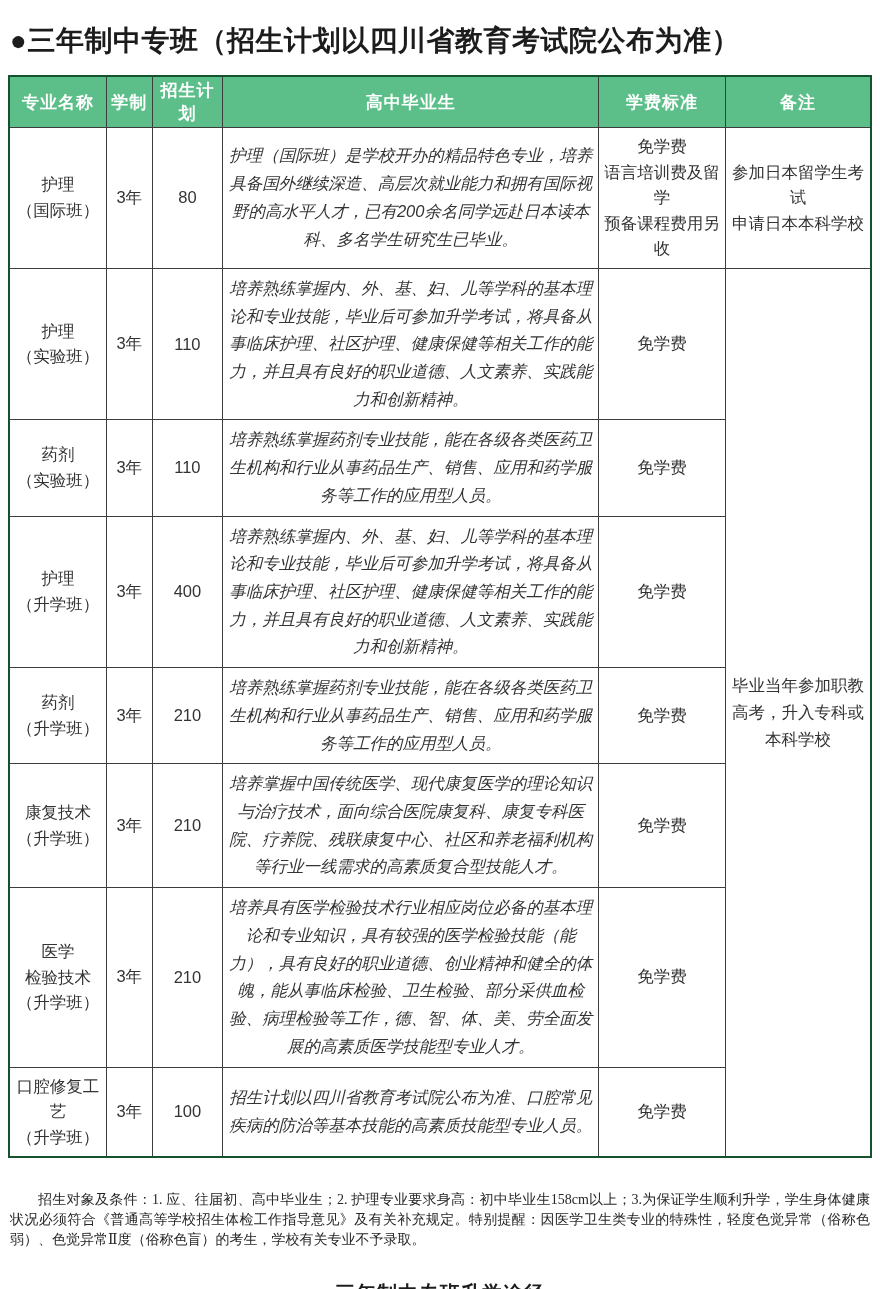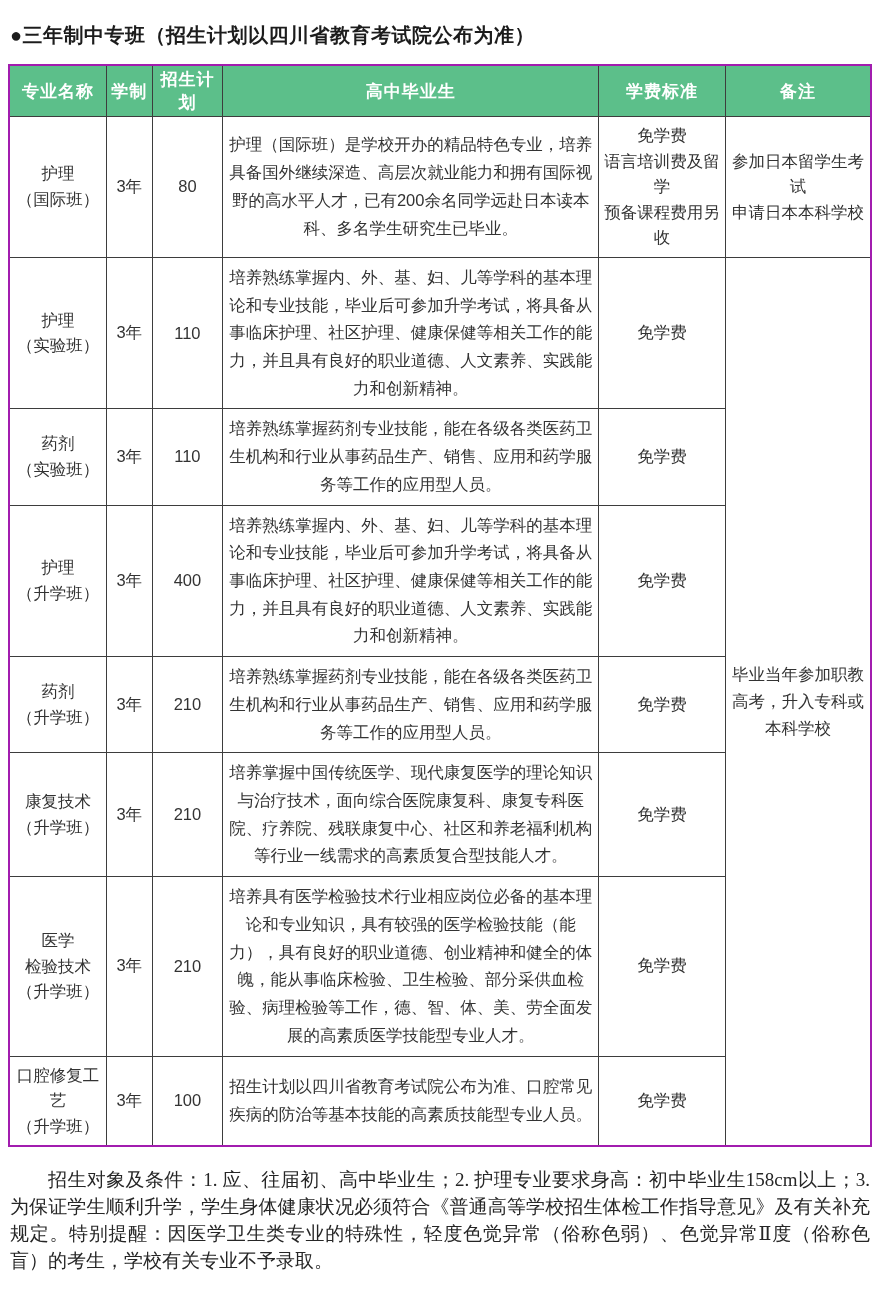--- a/index.html
+++ b/index.html
@@ -3,48 +3,48 @@
 <meta charset="utf-8">
 <style>
   html,body { margin:0; padding:0; background:#ffffff; }
   .page {
     width:880px; min-height:1289px; box-sizing:border-box;
     padding:16px 8px 0; background:#ffffff;
     font-family:"Liberation Sans","DejaVu Sans",sans-serif;
     color:#333;
   }
   .title {
-    font-size:20px; font-weight:bold; color:#1c1c1c;
+    font-size:28px; font-weight:bold; color:#1c1c1c;
     margin:6px 0 15px 2px; letter-spacing:0.5px;
   }
   table.enroll {
     width:100%; border-collapse:collapse; table-layout:fixed;
-    border:2px solid #a21caf;
+    border:2px solid #14532d;
   }
   table.enroll th, table.enroll td { border:1.6px solid #3d3d3d; }
   table.enroll th {
     background:#5cbf8a; color:#ffffff; font-size:17px; font-weight:bold;
     height:46px; padding:2px; letter-spacing:1px;
   }
   table.enroll td {
     font-size:16.5px; color:#333; text-align:center; vertical-align:middle;
     padding:6px 4px;
   }
   td.intro {
-    text-align:justify; padding:10px 14px; line-height:1.68; font-size:16.5px;
+    text-align:justify; padding:10px 14px; line-height:1.68; font-size:16.5px;font-style:italic;
   }
   td.remark-merged { text-align:left; padding:0 10px; line-height:1.62;margin-left:39px; }
   .pre { white-space:pre-line; line-height:1.55; }
   tr.r1 { height:92px; }  tr.r2 { height:102px; } tr.r3 { height:86px; }
   tr.r4 { height:102px; } tr.r5 { height:80px; }  tr.r6 { height:102px; }
   tr.r7 { height:118px; } tr.r8 { height:62px;border-radius:26px; }
   .footnote {
     font-family:"Liberation Serif","DejaVu Serif",serif;
-    font-size:19px; line-height:1.42; text-indent:2em;
-    margin:20px 2px 0; color:#262626; text-align:justify;
+    font-size:14px; line-height:1.42; text-indent:2em;
+    margin:32px 2px 0; color:#262626; text-align:justify;
   }
   .section-head { display:flex; align-items:center; gap:20px; margin:30px 0 10px; }
   .dline {
     flex:1; height:6px;
     border-top:1.6px solid #9dc6ac; border-bottom:1.6px solid #9dc6ac;
   }
   .section-title {
     font-size:20px; font-weight:bold; color:#1c1c1c;
     white-space:nowrap; padding:0 4px; letter-spacing:1px;
   }

